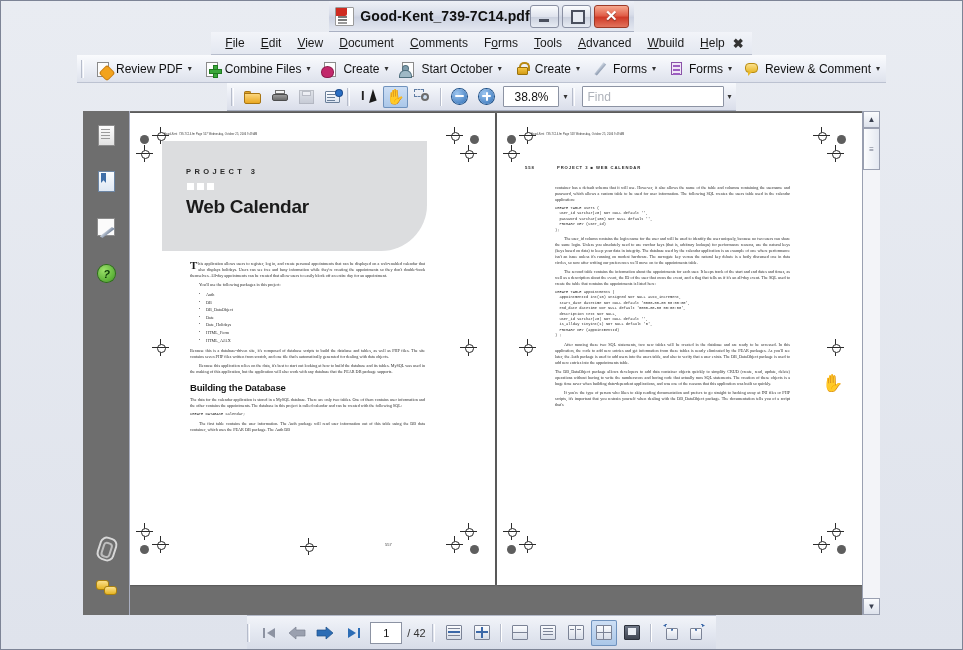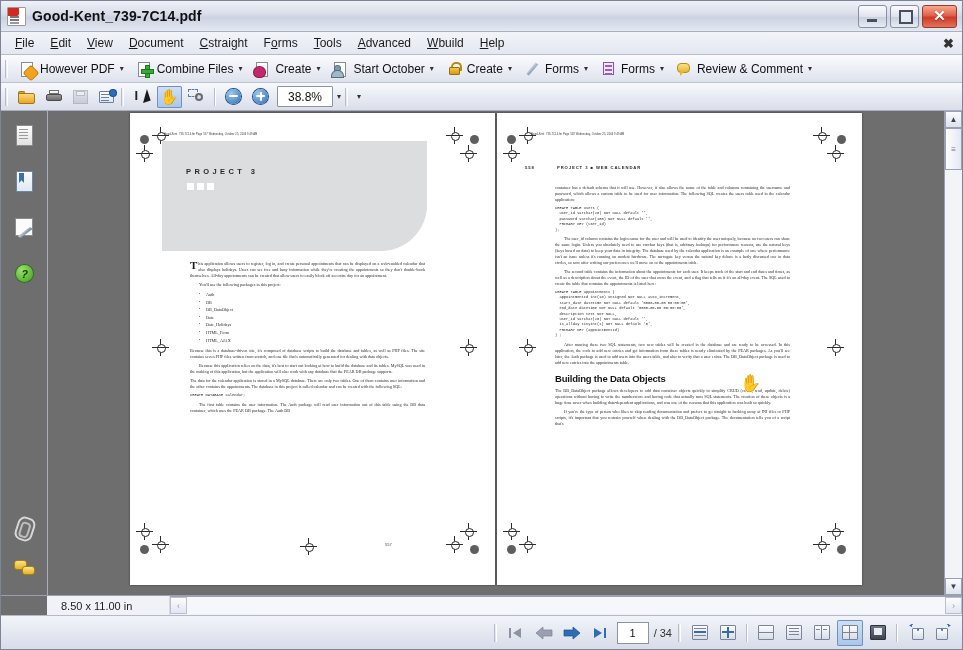--- a/index.html
+++ b/index.html
@@ -11,20 +11,21 @@
     background: #6e6e6e;
   }
   #app {
     position: relative;
     width: 963px; height: 650px;
     background: linear-gradient(to bottom, #e9ecf2 0%, #dfe3ec 100%);
     border: 1px solid #7d8496;
     box-sizing: border-box;
     display: flex;
     flex-direction: column;
+    align-items: center;
   }
 
   
   .titlebar {
     height: 30px;
     background: linear-gradient(to bottom, #eef1f7 0%, #d8dde9 45%, #ccd2e1 55%, #e4e8f1 100%);
     display: flex; align-items: center;
     padding: 0 2px 0 6px;
     border-bottom: 1px solid #a9b0c2;
     flex: none;
@@ -559,38 +560,38 @@
       <div class="win-btn wb-max"></div>
       <div class="win-btn close wb-close"></div>
     </div>
   </div>
 
   <div class="menubar">
     <div class="menu-item"><u>F</u><span>ile</span></div>
     <div class="menu-item"><u>E</u><span>dit</span></div>
     <div class="menu-item"><u>V</u><span>iew</span></div>
     <div class="menu-item"><u>D</u><span>ocument</span></div>
-    <div class="menu-item"><u>C</u><span>straight</span></div>
+    <div class="menu-item"><u>C</u><span>omments</span></div>
     <div class="menu-item">F<u>o</u><span>rms</span></div>
     <div class="menu-item"><u>T</u><span>ools</span></div>
     <div class="menu-item"><u>A</u><span>dvanced</span></div>
     <div class="menu-item"><u>W</u><span>build</span></div>
     <div class="menu-item"><u>H</u><span>elp</span></div>
     <div class="menubar-close">✖</div>
   </div>
 
   <div class="toolbar1">
     <div class="tb-grip"></div>
 
     <div class="tb-btn">
       <span class="ic">
           <i class="ic-page"></i>
           <i class="ic-star"></i>
         </span>
-      <span>However PDF</span>
+      <span>Review PDF</span>
       <span class="caret">▾</span>
     </div>
 
     <div class="tb-btn">
       <span class="ic">
           <i class="ic-page"></i>
           <i class="ic-plus"></i>
         </span>
       <span>Combine Files</span>
       <span class="caret">▾</span>
@@ -676,20 +677,21 @@
     <div class="sep"></div>
     <div class="tb2-btn">
         <span class="circbtn"></span>
       </div>
     <div class="tb2-btn">
         <span class="circbtn plus"></span>
       </div>
     <div class="zoom-box">38.8%</div>
     <span class="dd-caret">▾</span>
     <div class="tb-grip"></div>
+    <div class="find-box">Find</div>
     <span class="dd-caret">▾</span>
   </div>
 
   <div class="main">
 
     <div class="navpane">
       <div class="nav-ic">
           <i class="np-pagedoc"></i>
         </div>
       <div class="nav-ic">
@@ -753,35 +755,37 @@
 
         <div class="slug" style="left:34px;top:20px;">Good-Kent_739-7C14.fm  Page 557  Wednesday, October 25, 2006  9:49 AM</div>
 
         <div class="hero"></div>
         <div class="hero-kicker">PROJECT 3</div>
         <div class="hero-squares">
             <span></span>
             <span></span>
             <span></span>
           </div>
+        <div class="hero-title">Web Calendar</div>
 
         <div class="pbody">
           <p class="dropcap-p"><span class="dropcap">T</span><span>his application allows users to register, log in, and create personal appointments that can be displayed on a web-enabled calendar that also displays holidays. Users can see free and busy information while they're creating the appointments so they don't double-book themselves. All-day appointments can be created that allow users to easily block off an entire day for an appointment.</span></p>
           <p class="ind">You'll use the following packages in this project:</p>
           <ul class="blist">
             <li>Auth</li>
             <li>DB</li>
             <li>DB_DataObject</li>
             <li>Date</li>
             <li>Date_Holidays</li>
             <li>HTML_Form</li>
             <li>HTML_AJAX</li>
           </ul>
           <p>Because this is a database-driven site, it's composed of database scripts to build the database and tables, as well as PHP files. The site contains seven PHP files written from scratch, and one file that's automatically generated for dealing with data objects.</p>
           <p class="ind">Because this application relies on the data, it's best to start out looking at how to build the database and its tables. MySQL was used in the making of this application, but the application will also work with any database that the PEAR DB package supports.</p>
+          <div class="psec">Building the Database</div>
           <p>The data for the calendar application is stored in a MySQL database. There are only two tables. One of them contains user information and the other contains the appointments. The database in this project is called calendar and can be created with the following SQL:</p>
           <div class="pcode">CREATE DATABASE calendar;</div>
           <p class="ind">The first table contains the user information. The Auth package will read user information out of this table using the DB data container, which uses the PEAR DB package. The Auth DB</p>
         </div>
         <div class="pnum-left">557</div>
       </div>
 
       <div class="pdfpage">
         <div class="reg-dot" style="left:10px;top:22px;"></div>
         <div class="reg-mark" style="left:22px;top:14px;">
@@ -834,47 +838,37 @@
           <div class="pcode">CREATE TABLE appointments (
   appointmentId int(10) unsigned NOT NULL auto_increment,
   start_date datetime NOT NULL default '0000-00-00 00:00:00',
   end_date datetime NOT NULL default '0000-00-00 00:00:00',
   description text NOT NULL,
   user_id varchar(20) NOT NULL default '',
   is_allday tinyint(1) NOT NULL default '0',
   PRIMARY KEY (appointmentId)
 ) ;</div>
           <p class="ind">After running these two SQL statements, two new tables will be created in the database and are ready to be accessed. In this application, the code to add new entries and get information from these tables is nearly eliminated by the PEAR packages. As you'll see later, the Auth package is used to add users into the users table, and also to verify that a user exists. The DB_DataObject package is used to add new entries into the appointments table.</p>
-          <div class="psec">Building the Data Objects</div>
           <p>The DB_DataObject package allows developers to add data container objects quickly to simplify CRUD (create, read, update, delete) operations without having to write the numberscore and boring code that actually runs SQL statements. The creation of these objects is a huge time saver when building data-dependent applications, and was one of the reasons that this application was built so quickly.</p>
           <p class="ind">If you're the type of person who likes to skip reading documentation and prefers to go straight to hacking away at INI files or PHP scripts, it's important that you restrain yourself when dealing with the DB_DataObject package. The documentation tells you of a script that's</p>
         </div>
       </div>
 
       <div class="hand-cursor" style="left:692px;top:262px;">✋</div>
     </div>
 
     <div class="vscroll">
       <div class="sb-arrow">▲</div>
       <div class="sb-track">
         <div class="sb-thumb">≡</div>
       </div>
       <div class="sb-arrow">▼</div>
     </div>
   </div>
 
-  <div class="statusrow">
-    <div class="status-navpane-pad"></div>
-    <div class="pagesize">8.50 x 11.00 in</div>
-    <div class="hscroll" style="flex:1;">
-      <div class="hs-arrow">‹</div>
-      <div class="hs-track"></div>
-      <div class="hs-arrow">›</div>
-    </div>
-  </div>
 
   <div class="bottombar">
     <div class="tb-grip"></div>
 
     <div class="bb-btn">
       <svg width="15" height="14" viewBox="0 0 15 14">
           <rect x="1" y="2" width="2" height="10" fill="#8d93a2"></rect>
           <path d="M13 2 L5 7 L13 12 Z" fill="#8d93a2"></path>
         </svg>
     </div>
@@ -889,21 +883,21 @@
         </svg>
     </div>
     <div class="bb-btn">
       <svg width="15" height="14" viewBox="0 0 15 14">
           <path d="M2 2 L10 7 L2 12 Z" fill="#2d6db5"></path>
           <rect x="12" y="2" width="2" height="10" fill="#2d6db5"></rect>
         </svg>
     </div>
 
     <div class="pagefield">1</div>
-    <div class="pagetotal">/ 34</div>
+    <div class="pagetotal">/ 42</div>
 
     <div class="tb-grip"></div>
 
     <div class="bb-btn">
       <span class="gi">
         <i class="gi-box"></i>
         <i class="gi-line" style="left:3px;top:4px;width:12px;height:1px;"></i>
         <i class="gi-line" style="left:3px;top:11px;width:12px;height:1px;"></i>
         <i class="gi-line" style="left:3px;top:7px;width:12px;height:2px;background:#3b68a8;"></i>
       </span>

